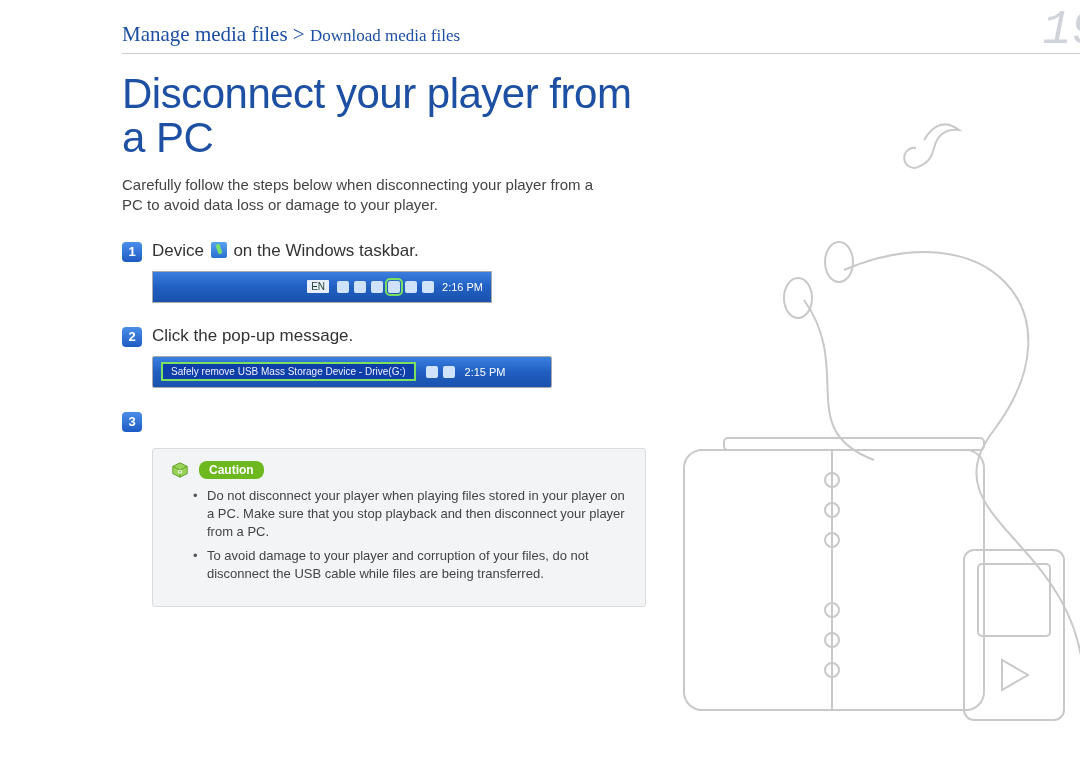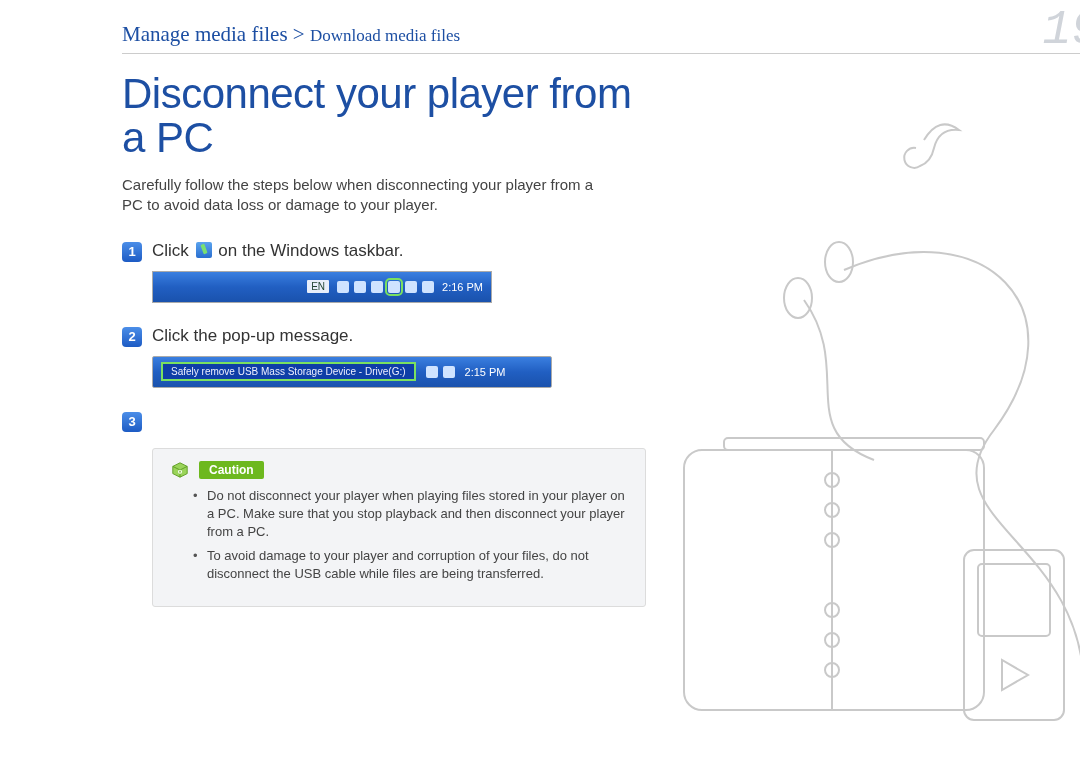--- a/index.html
+++ b/index.html
@@ -215,21 +215,21 @@
     margin-right: 8px;
     flex: 0 0 22px;
   }
   .caution-label {
     display: inline-block;
     background: #6db81e;
     color: #fff;
     font-size: 12px;
     font-weight: bold;
     padding: 2px 10px;
-    border-radius: 2px;
+    border-radius: 8px;
   }
   .caution-list {
     margin: 0 0 0 24px;
     padding: 0;
     font-size: 13px;
     color: #444;
     line-height: 1.4;
     list-style: none;
   }
   .caution-list li {
@@ -267,21 +267,21 @@
   <hr class="rule">
 
   <h1 class="title">Disconnect your player from a PC</h1>
   <p class="intro">Carefully follow the steps below when disconnecting your player from a PC to avoid data loss or damage to your player.</p>
 
   <div class="steps">
 
     <div class="step">
       <span class="stepnum">1</span>
       <span class="steptext">
-        <span>Click </span><span class="inline-icon"></span><span> on the Windows taskbar.</span>
+        <span>Device </span><span class="inline-icon"></span><span> on the Windows taskbar.</span>
       </span>
     </div>
     <div class="taskbar">
       <span class="lang">EN</span>
       <span class="tray">
         <span></span>
         <span></span>
         <span></span>
         <span class="hl"></span>
         <span></span>

